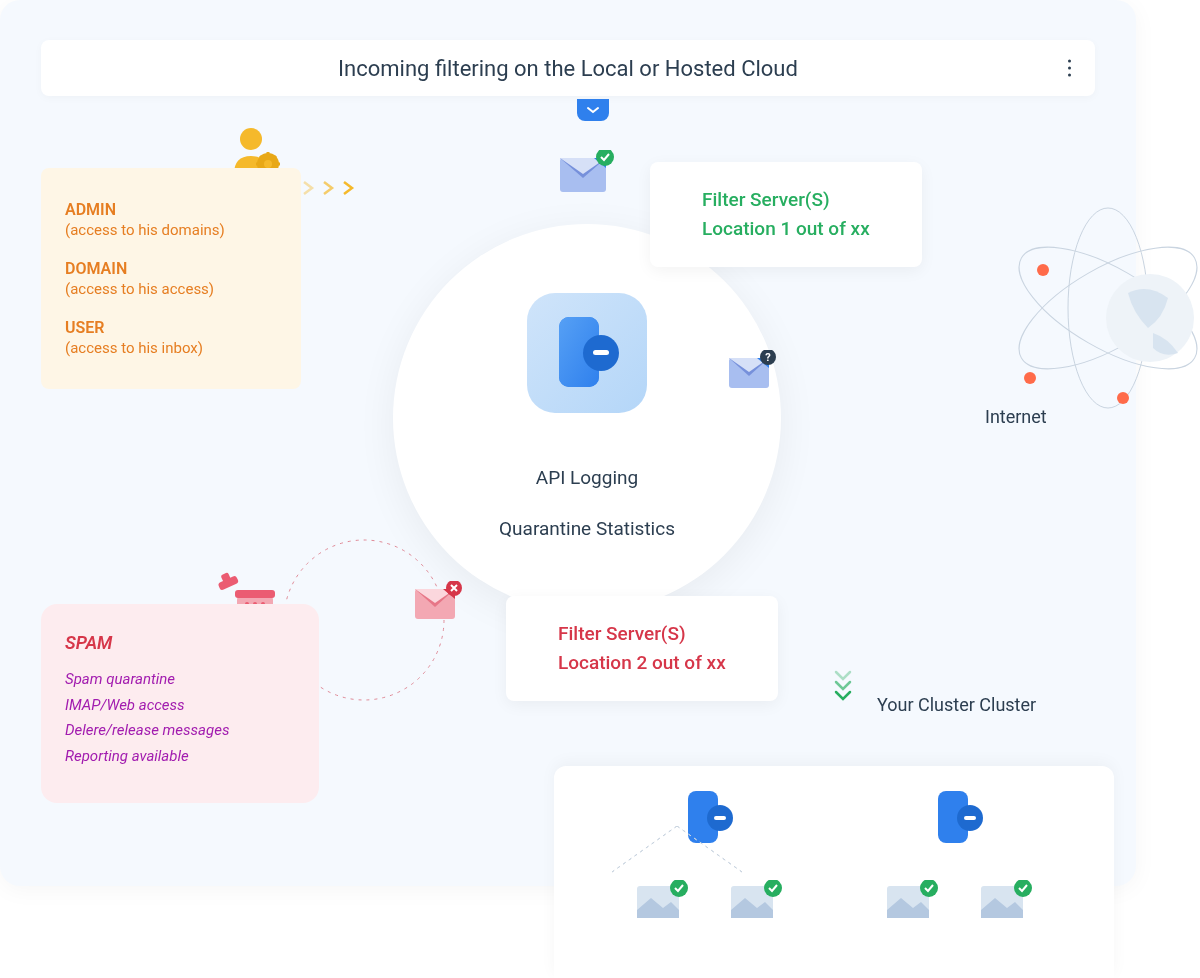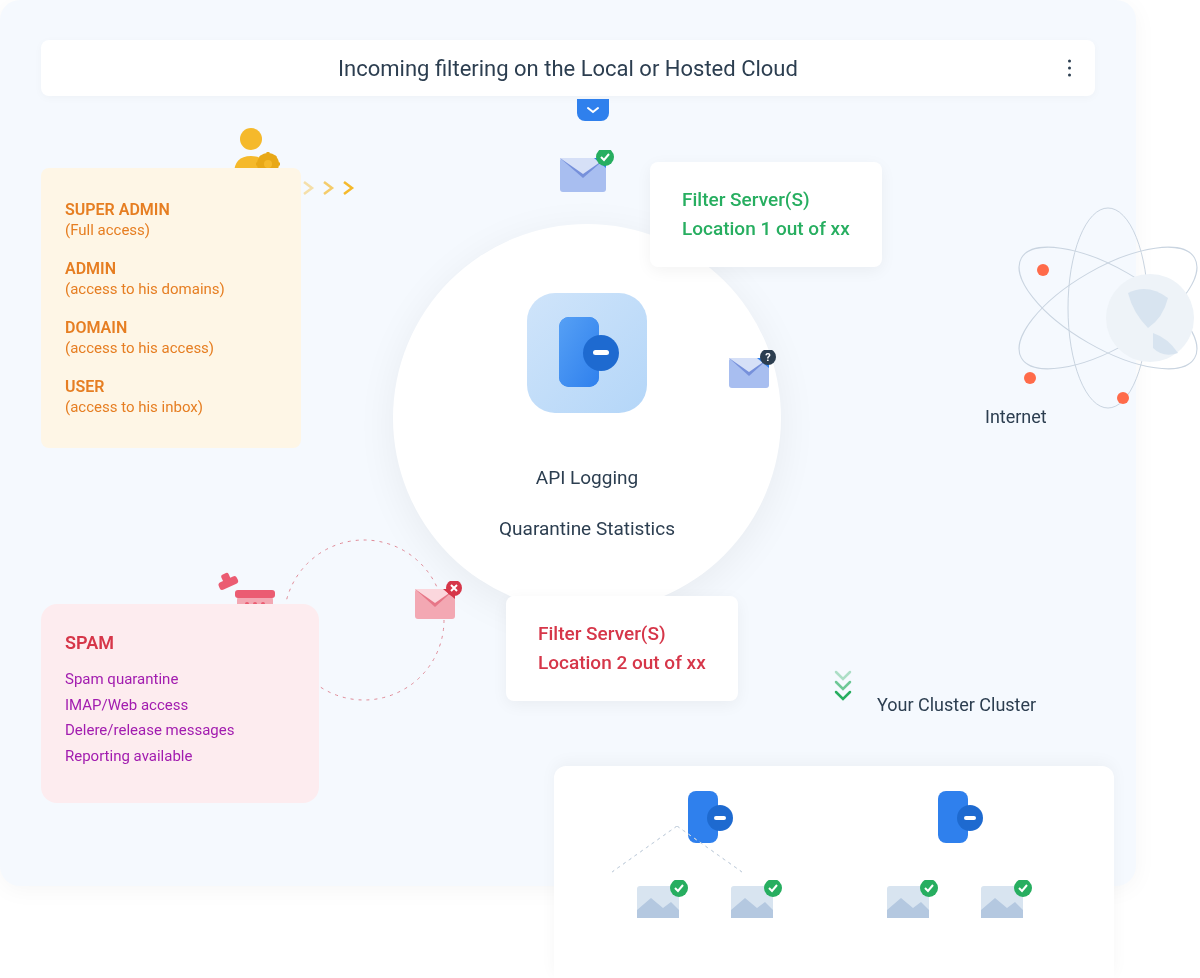--- a/index.html
+++ b/index.html
@@ -11,28 +11,28 @@
 .kebab span { width: 3px; height: 3px; background: #2c3e50; border-radius: 50%; }
 .expand-btn { position: absolute; top: 99px; left: 577px; width: 32px; height: 22px; background: #2f80ed; border-radius: 0 0 8px 8px; display:flex; align-items:center; justify-content:center; }
 .admin-card { position: absolute; top: 168px; left: 41px; width: 260px; background: #fef6e6; border-radius: 8px; padding: 32px 24px; }
 .admin-role { margin-bottom: 20px; }
 .admin-role:last-child { margin-bottom: 0; }
 .role-name { color: #e67e22; font-weight: 600; font-size: 16px; margin-bottom: 2px; }
 .role-desc { color: #e67e22; font-size: 15px; }
 .admin-icon { position: absolute; top: 124px; left: 226px; }
 .arrows { position: absolute; top: 176px; left: 302px; display: flex; gap: -2px; }
 .arrows svg { margin-left: -4px; }
-.spam-card { position: absolute; top: 604px; left: 41px; width: 278px; background: #fdecef; border-radius: 16px; padding: 28px 24px 34px; }
+.spam-card { position: absolute; top: 604px; left: 41px; width: 278px; background: #fdecef; border-radius: 16px; padding: 28px 24px 34px; font-style: italic; }
 .spam-title { color: #d63649; font-weight: 600; font-size: 18px; margin-bottom: 14px; }
 .spam-item { color: #a21caf; font-size: 15px; line-height: 1.7; }
 .trash-icon { position: absolute; top: 570px; left: 217px; }
 .center-circle { position: absolute; top: 224px; left: 393px; width: 388px; height: 388px; background: #fff; border-radius: 50%; box-shadow: 0 8px 40px rgba(0,0,0,0.06); display:flex; flex-direction:column; align-items:center; justify-content:center; }
 .center-icon-box { width: 120px; height: 120px; background: linear-gradient(135deg, #cfe4fa, #b4d6f8); border-radius: 28px; display:flex; align-items:center; justify-content:center; margin-bottom: 28px; }
 .center-text { color: #2c3e50; font-size: 19px; text-align:center; line-height: 1.5; margin-top: 23px; }
-.filter-card { position: absolute; background: #fff; border-radius: 8px; box-shadow: 0 4px 16px rgba(0,0,0,0.05); padding: 24px 32px; }
+.filter-card { position: absolute; background: #fff; border-radius: 8px; box-shadow: 0 4px 16px rgba(0,0,0,0.05); padding: 24px 52px; }
 .fc1 { top: 162px; left: 650px; }
 .fc2 { top: 596px; left: 506px; }
 .fc-title { font-size: 19px; font-weight: 500; line-height: 1.5; }
 .fc1 .fc-title { color: #27ae60; }
 .fc2 .fc-title { color: #d63649; }
 .cluster-label { position: absolute; top: 694px; left: 877px; color: #2c3e50; font-size: 18px; }
 .envelope-ok { position: absolute; top: 150px; left: 558px; }
 .envelope-q { position: absolute; top: 350px; left: 727px; }
 .envelope-bad { position: absolute; top: 581px; left: 413px; }
 .chevrons-down { position: absolute; top: 674px; left: 832px; display:flex; flex-direction:column; gap:-2px; align-items:center; }
@@ -94,24 +94,20 @@
     <svg width="24" height="24">
         <path d="M6 6 L14 12 L6 18" stroke="#f5b92b" stroke-width="2.5" fill="none" opacity=".7"></path>
       </svg>
     <svg width="24" height="24">
         <path d="M6 6 L14 12 L6 18" stroke="#f5b92b" stroke-width="2.5" fill="none"></path>
       </svg>
   </div>
 
   <div class="admin-card">
     <div class="admin-role">
-      <div class="role-name">SUPER ADMIN</div>
-      <div class="role-desc">(Full access)</div>
-    </div>
-    <div class="admin-role">
       <div class="role-name">ADMIN</div>
       <div class="role-desc">(access to his domains)</div>
     </div>
     <div class="admin-role">
       <div class="role-name">DOMAIN</div>
       <div class="role-desc">(access to his access)</div>
     </div>
     <div class="admin-role">
       <div class="role-name">USER</div>
       <div class="role-desc">(access to his inbox)</div>

